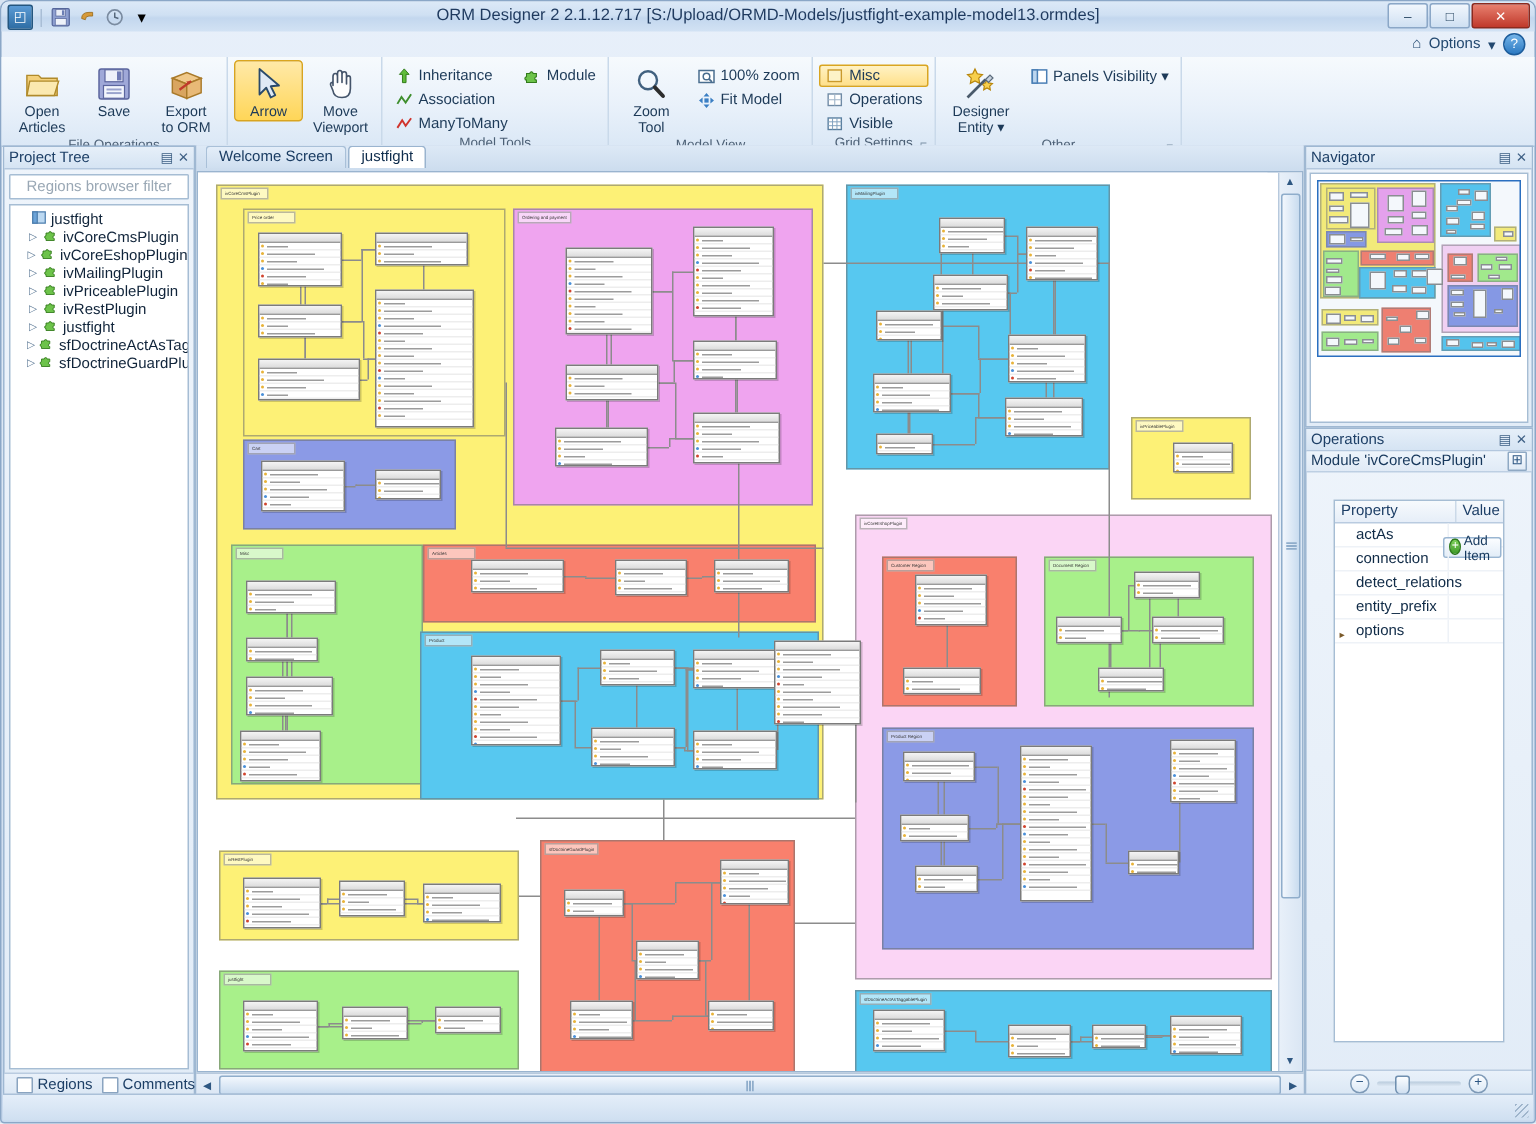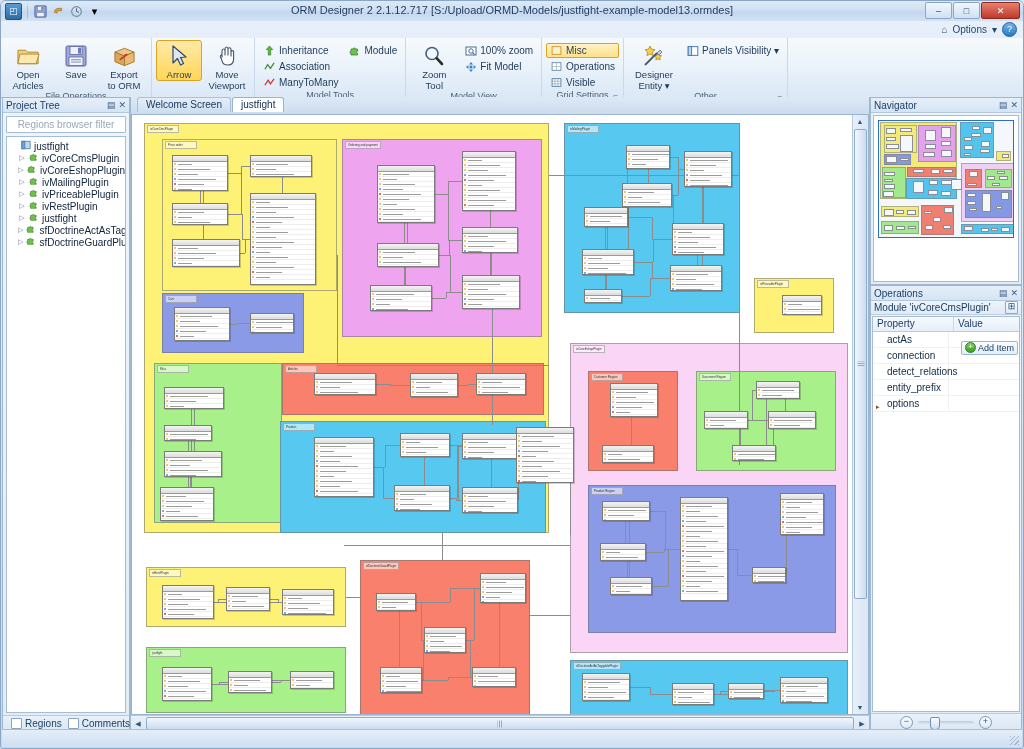--- a/index.html
+++ b/index.html
@@ -160,21 +160,21 @@
   .mr{position:absolute;box-sizing:border-box;border:1px solid rgba(120,120,120,.5);}
   .mbox{position:absolute;background:#fff;border:1px solid #909090;box-sizing:border-box;}
   .navview{position:absolute;border:1px solid #2a6fc0;box-sizing:border-box;background:rgba(40,110,200,.05);}
 
   .propspanel{flex:1;}
   .prophdr2{height:13px;display:flex;align-items:center;padding:0 3px;
             background:linear-gradient(180deg,#edf4fb,#e0eaf6);border-bottom:1px solid #bdcfe3;}
   .prophdr2 .t{font-size:10px;color:#17385c;flex:1;}
   .plusbtn{width:11px;height:11px;border:1px solid #8fa9c4;background:linear-gradient(180deg,#fbfdff,#dfeaf6);
            font-size:9px;line-height:9px;text-align:center;color:#2b5582;border-radius:1px;}
-  .gridwrap{flex:1;margin:1px;background:#fff;border:1px solid #a6bdd4;overflow:hidden;}
+  .gridwrap{flex:1;margin:18px;background:#fff;border:1px solid #a6bdd4;overflow:hidden;}
   .gridhdr{display:flex;height:14px;background:linear-gradient(180deg,#f7fafd,#e6eef8);
            border-bottom:1px solid #b9cbe0;}
   .gh{font-size:10px;color:#1c3e66;padding-left:4px;line-height:14px;}
   .gh.c1{width:76px;border-right:1px solid #cbd9e8;}
   .grow{display:flex;height:15px;border-bottom:1px solid #eef2f7;align-items:center;}
   .gc1{width:76px;border-right:1px solid #eef2f7;font-size:10px;color:#0f2a46;padding-left:14px;
        line-height:15px;position:relative;height:15px;box-sizing:border-box;}
   .gc1 .exp{position:absolute;left:3px;top:3px;font-size:7px;color:#7a5a2a;}
   .gc2{flex:1;position:relative;}
   .additem{position:absolute;right:1px;top:1px;height:12px;display:flex;align-items:center;gap:2px;

